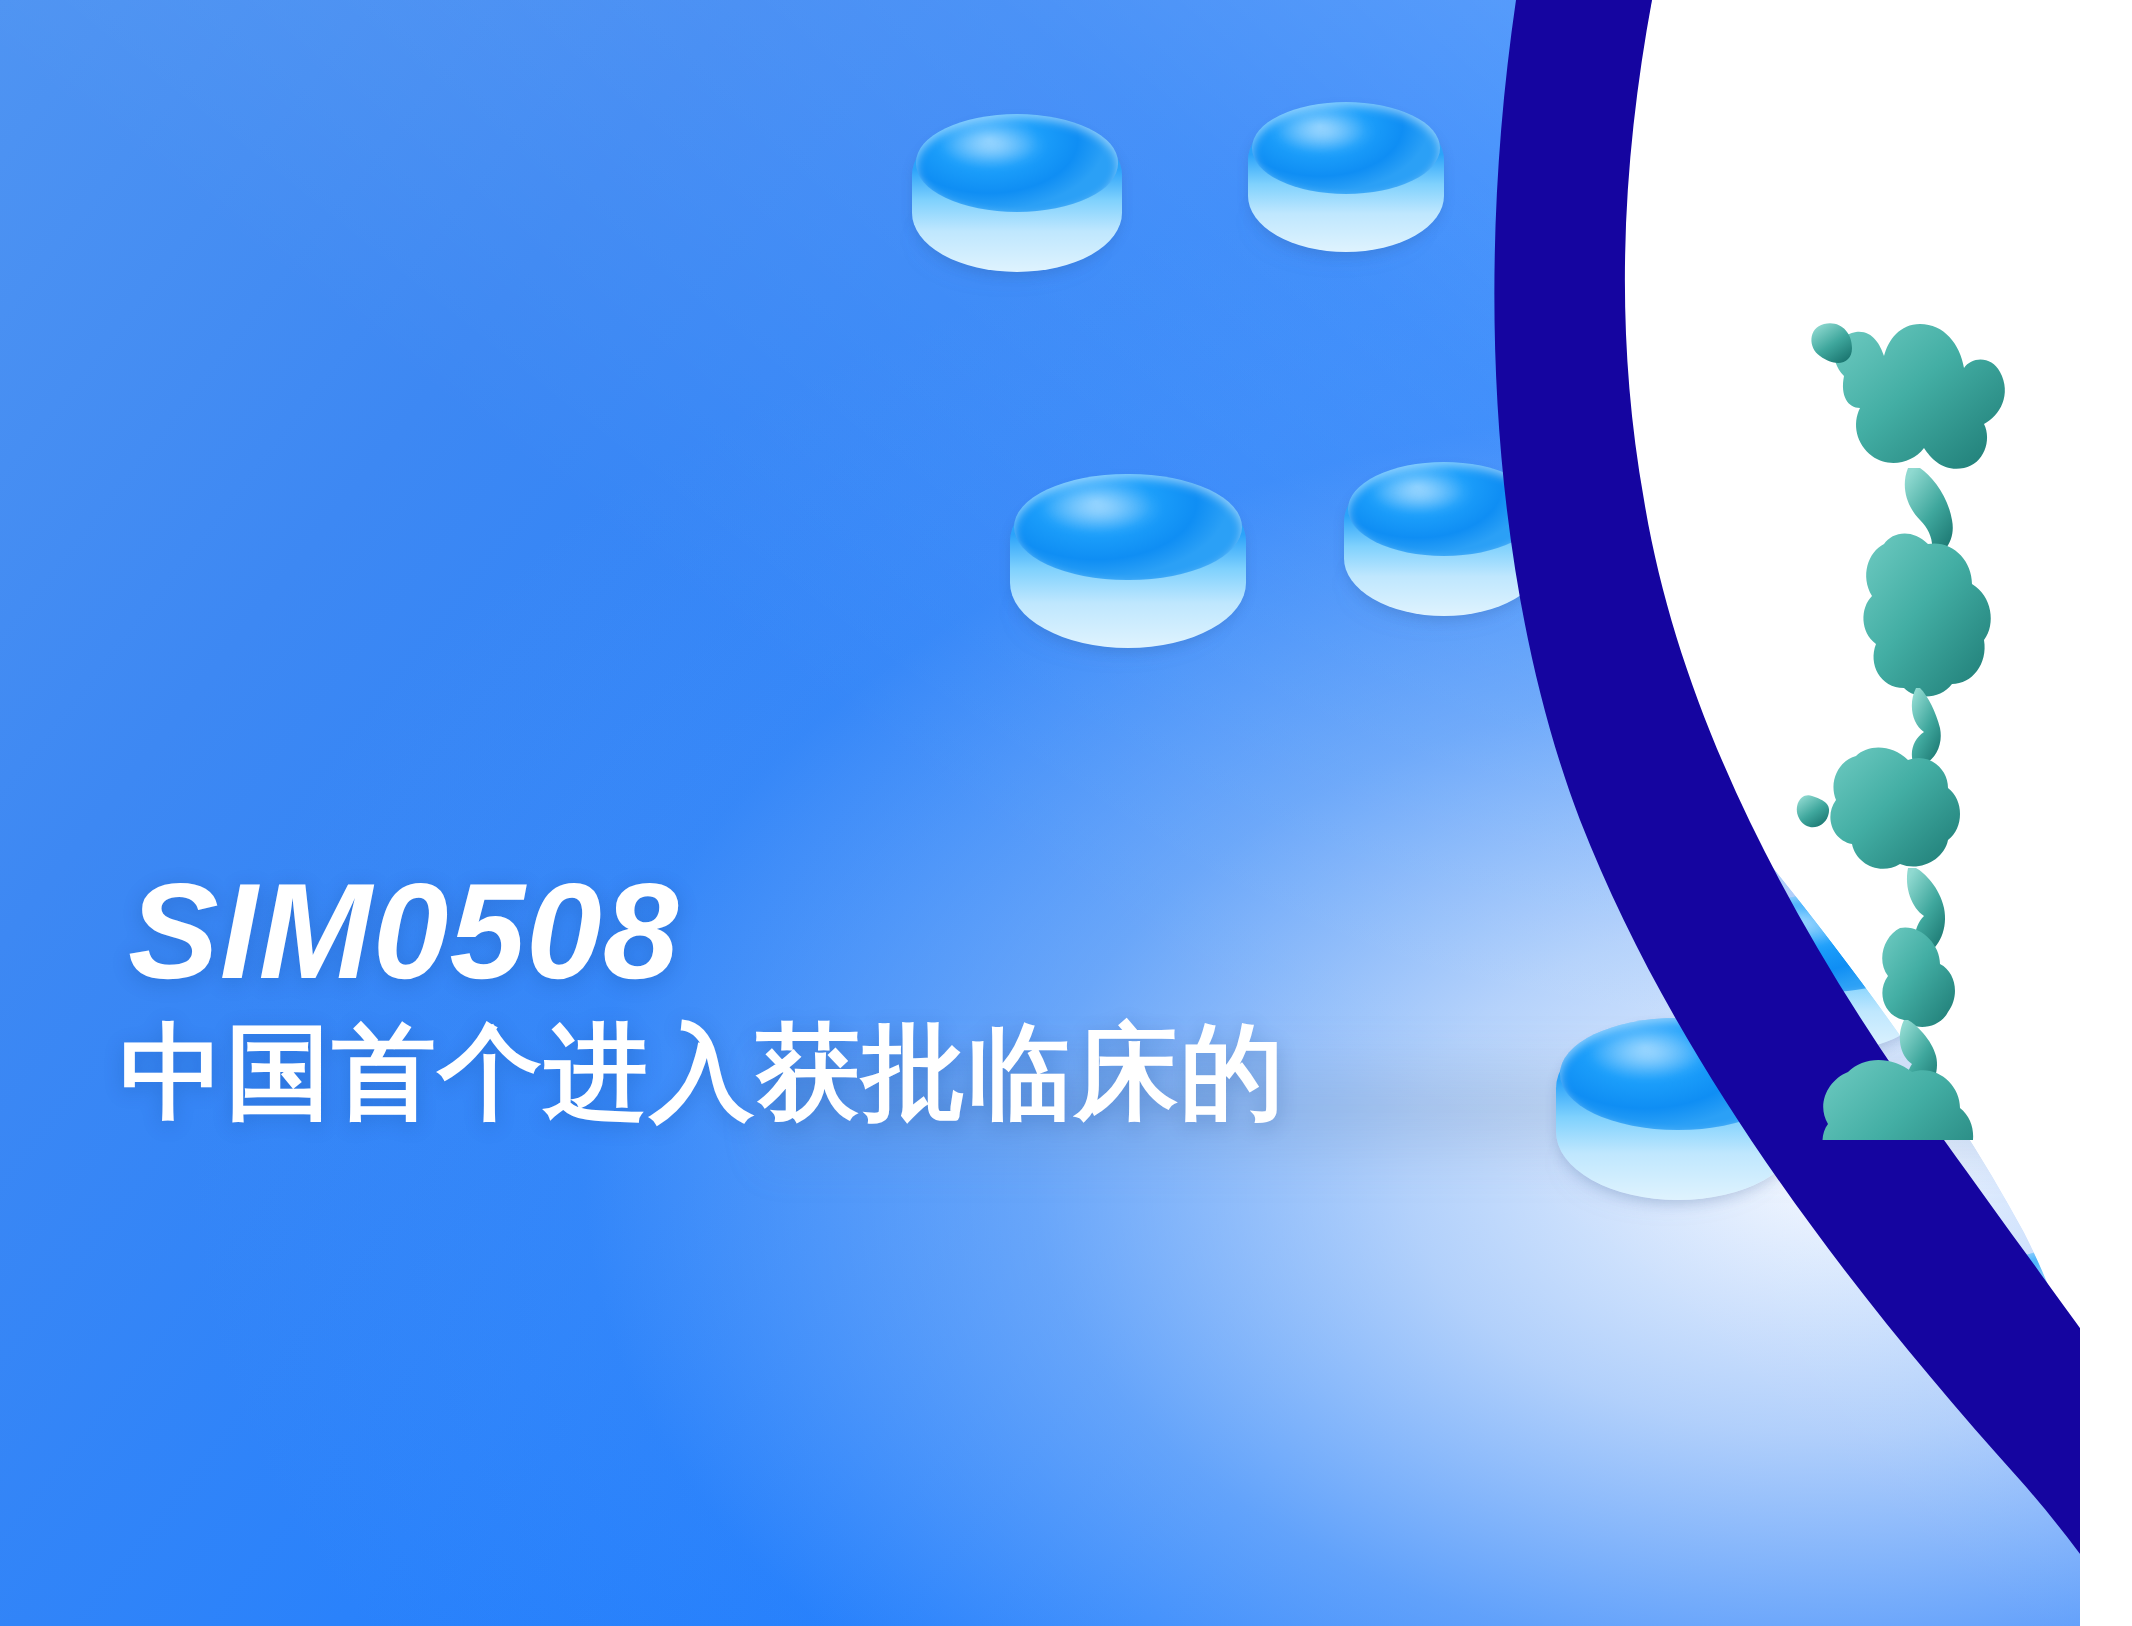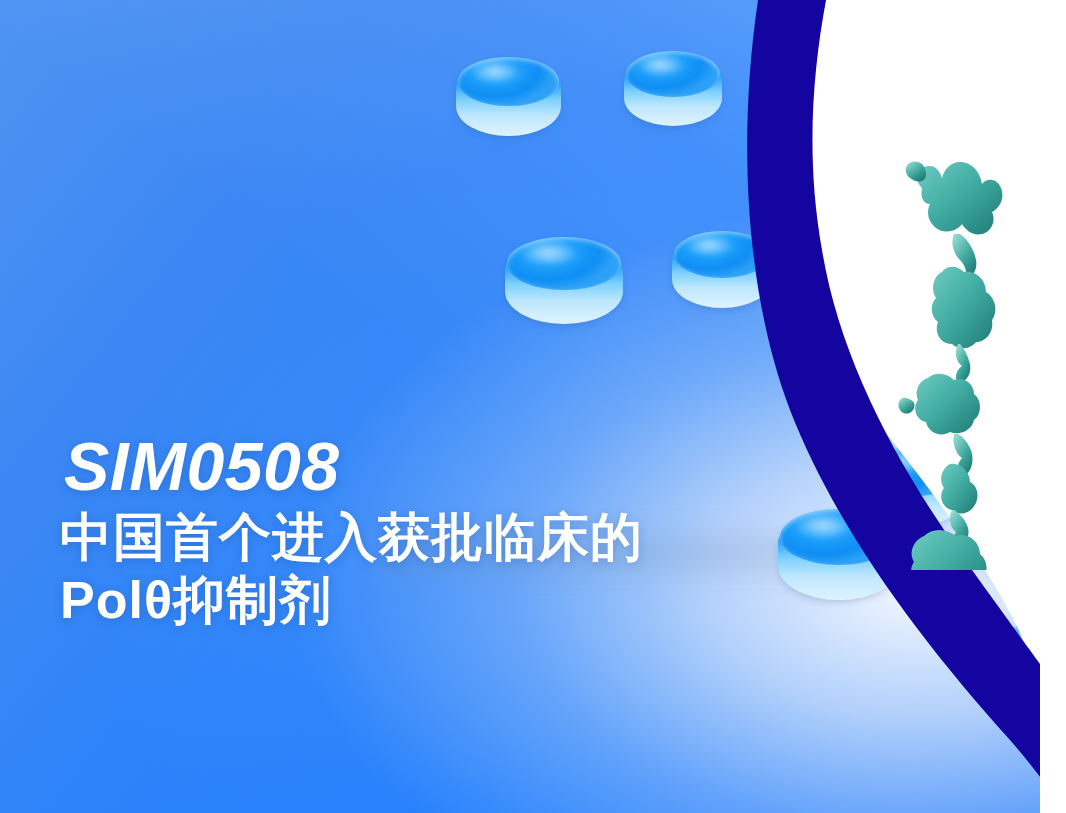--- a/index.html
+++ b/index.html
@@ -286,16 +286,15 @@
                  C66,378 52,378 44,386 Z" fill="url(#tealA)"></path>
         <path d="M52,432 C44,434 40,444 46,452 C52,460 64,458 68,450
                  C72,442 62,430 52,432 Z" fill="url(#tealB)"></path>
       </g>
     </svg>
   </div>
 
   <div class="headline">
     <div class="title-main">SIM0508</div>
     <div class="title-sub">中国首个进入获批临床的</div>
-    <div class="title-sub">Polθ抑制剂</div>
   </div>
 
 </div>
 
 </body></html>

